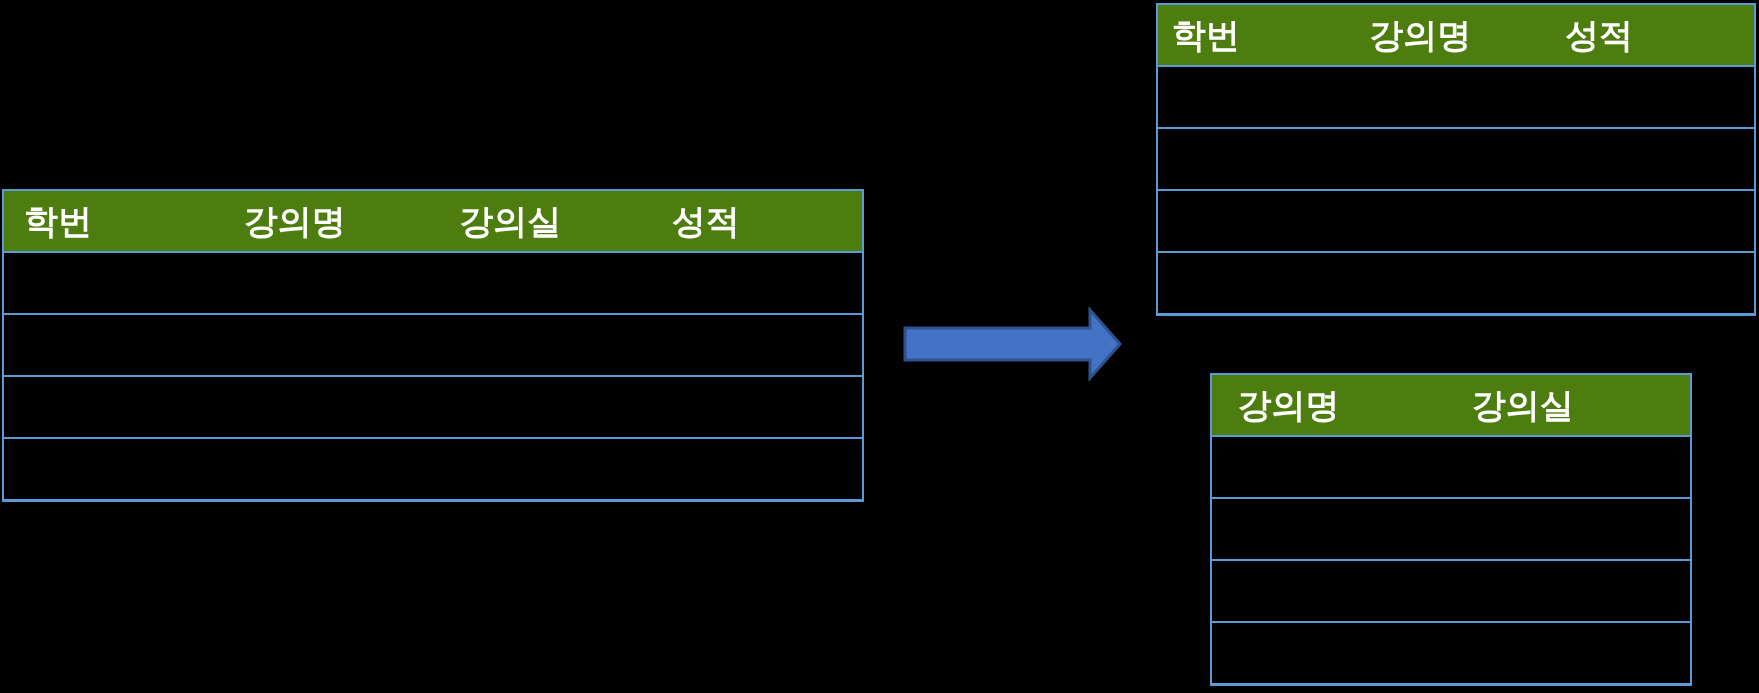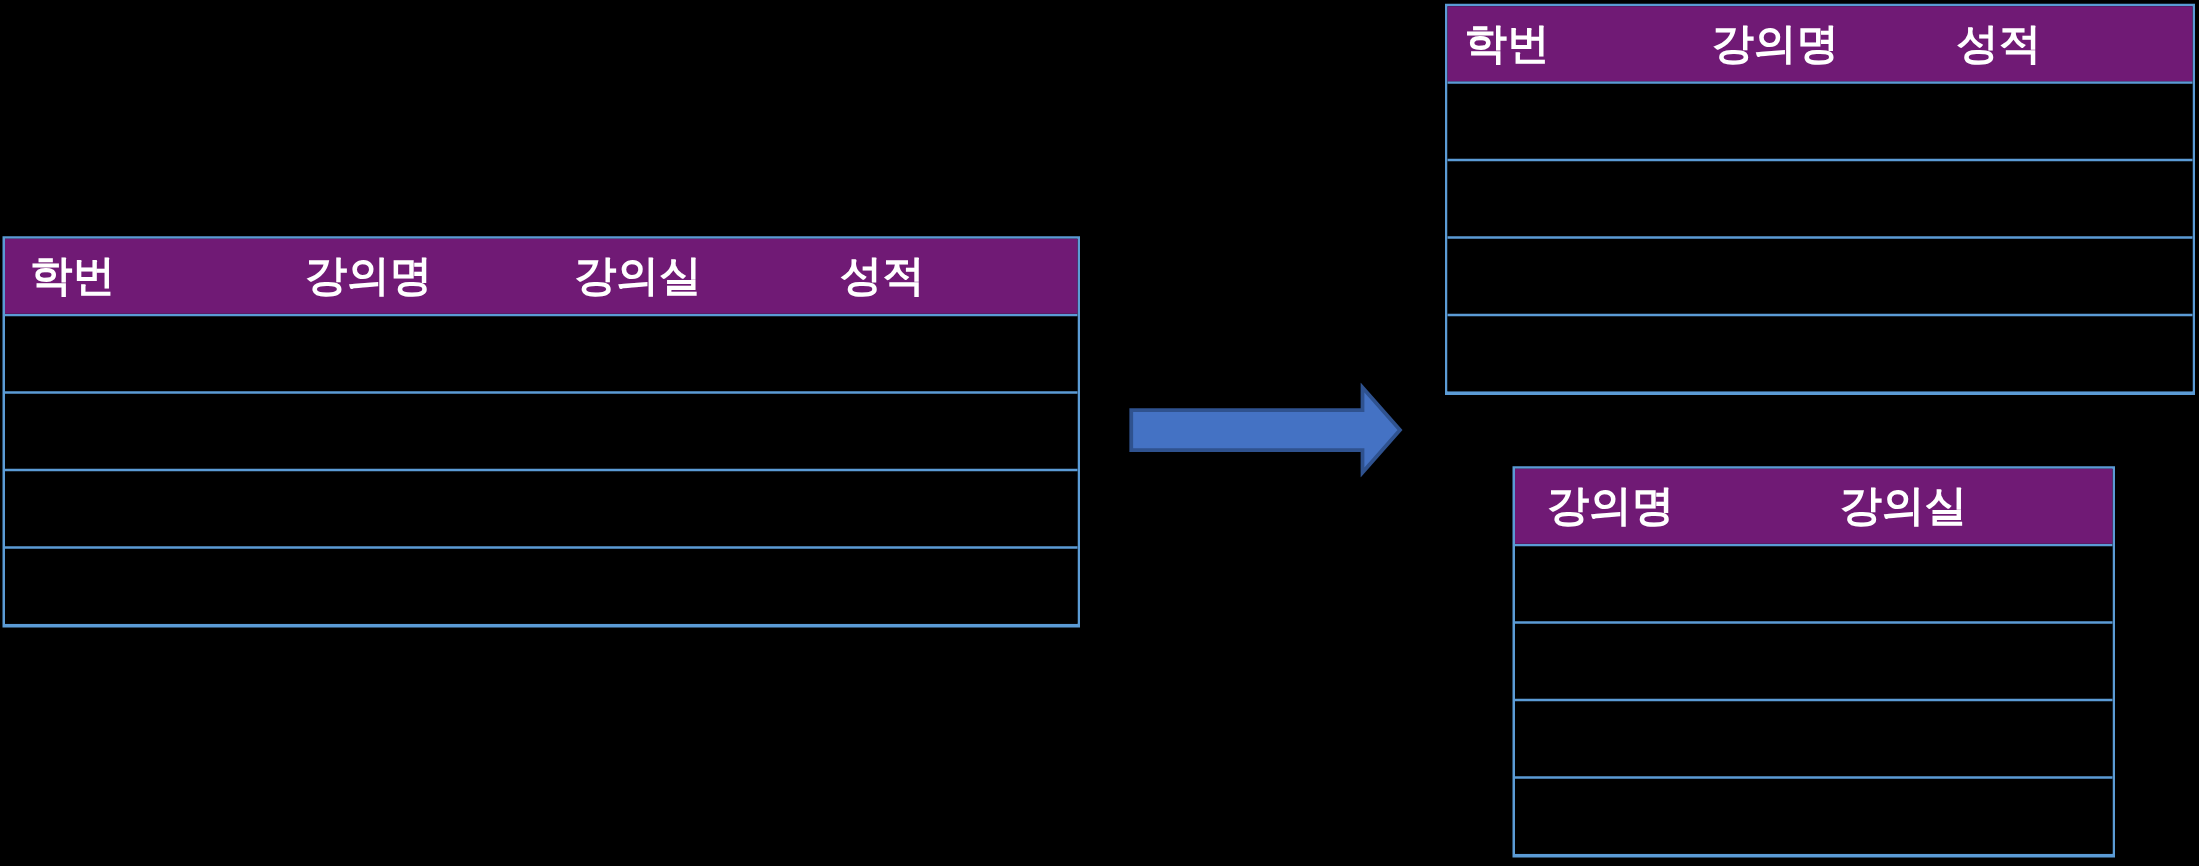--- a/index.html
+++ b/index.html
@@ -17,21 +17,21 @@
   .dbtable {
     position: absolute;
     border: 2px solid #5B9BD5;
     border-bottom-width: 3px;
     background: #000000;
     box-sizing: border-box;
   }
   .thead {
     position: relative;
     height: 60px;
-    background: #701a75;
+    background: #4d7c0f;
   }
   .col-label {
     position: absolute;
     top: 0;
     transform: translateX(-50%);
     height: 60px;
     line-height: 60px;
     font-size: 34px;
     font-weight: bold;
     color: #FFFFFF;

